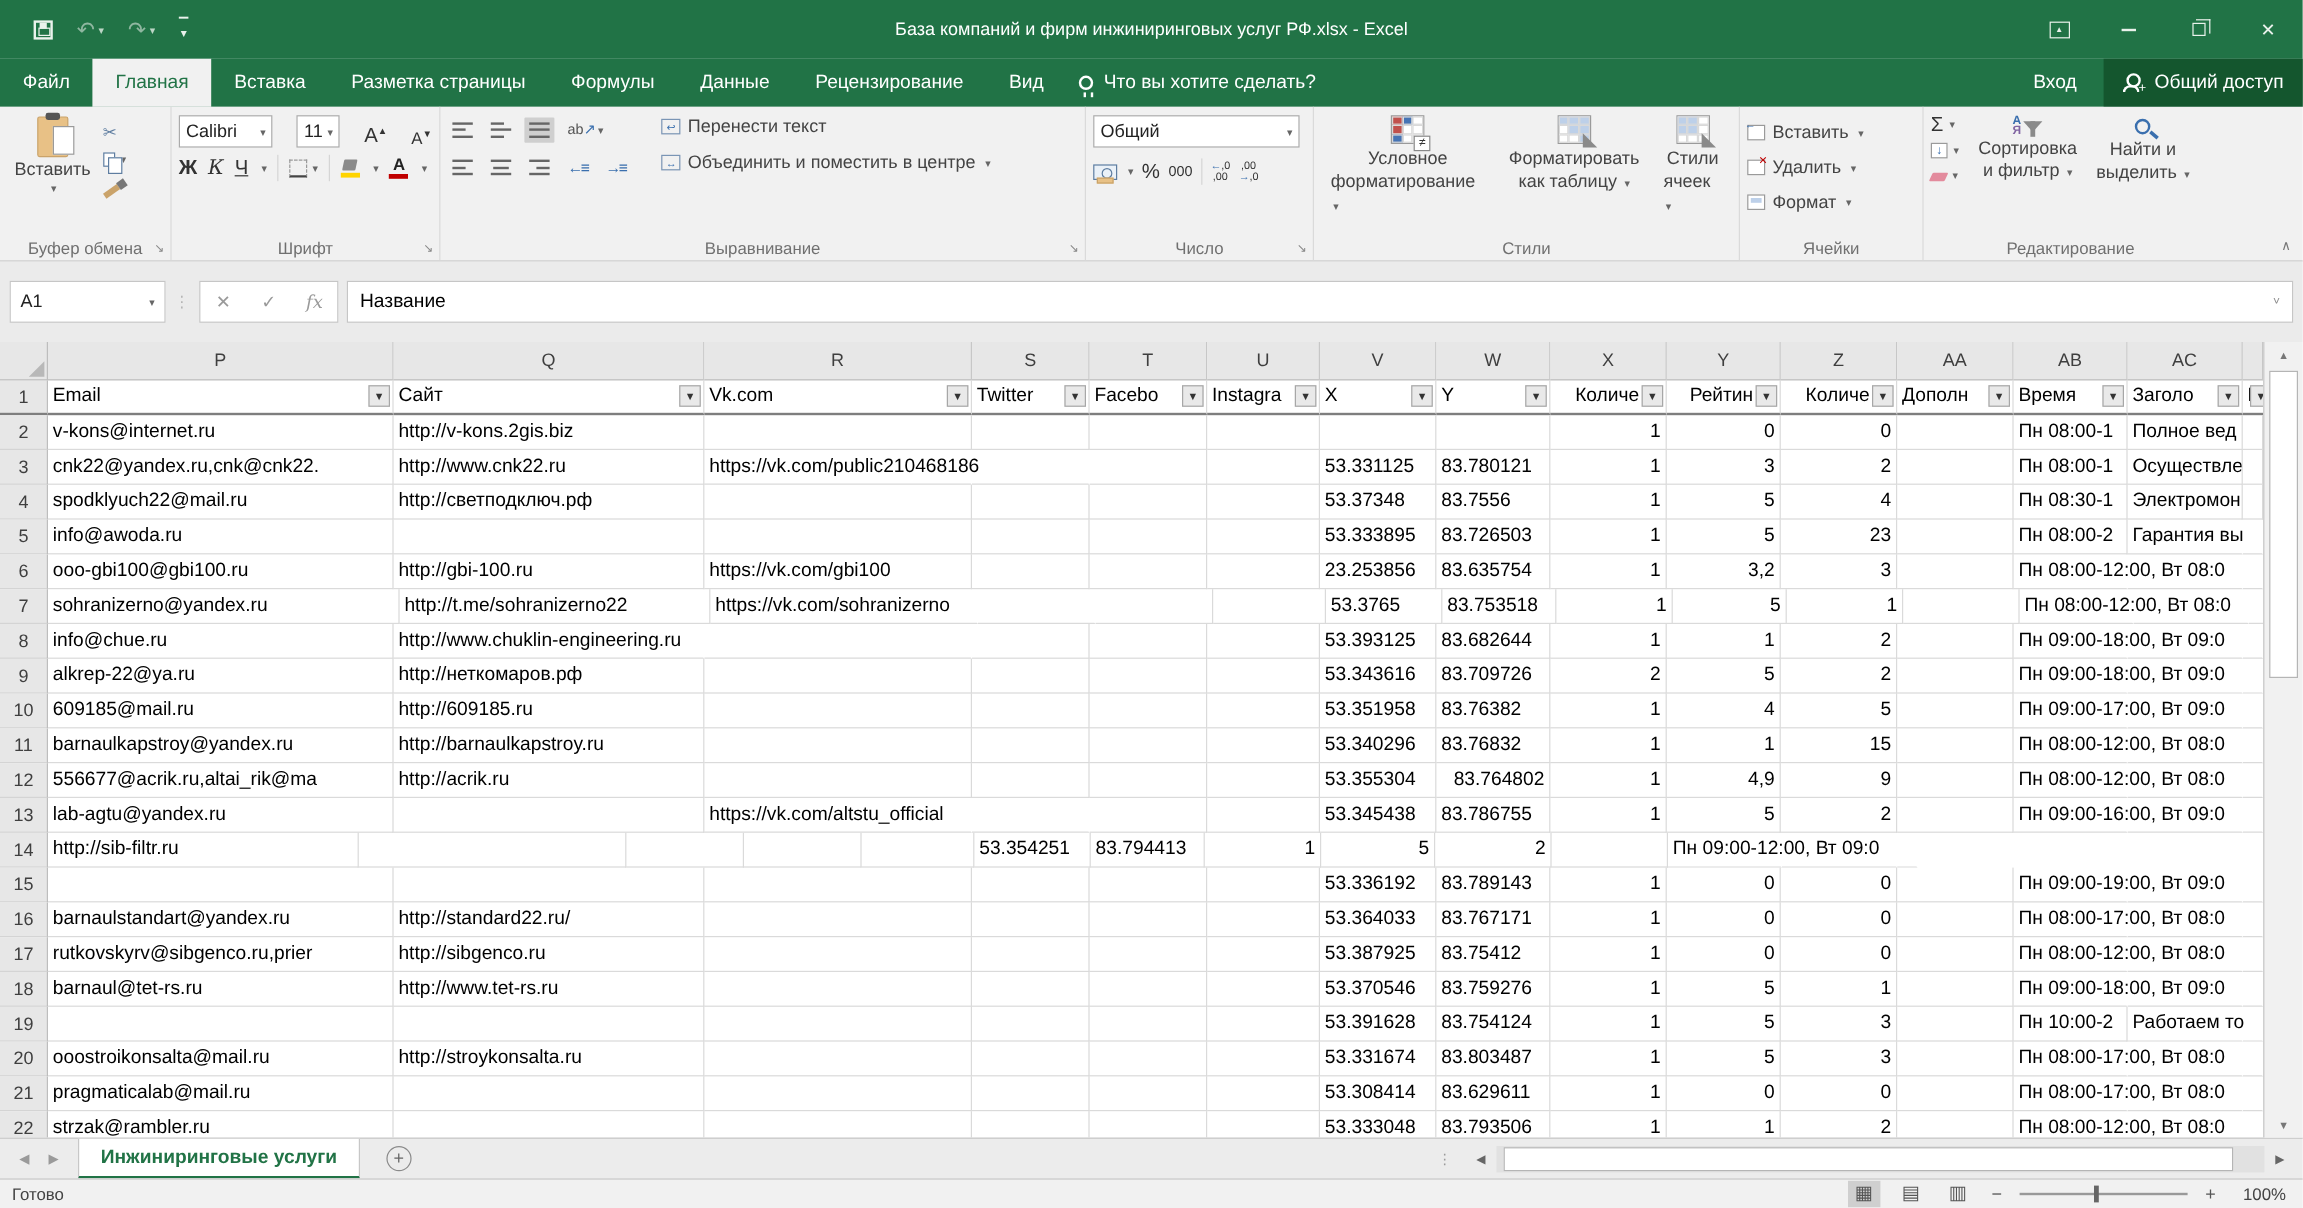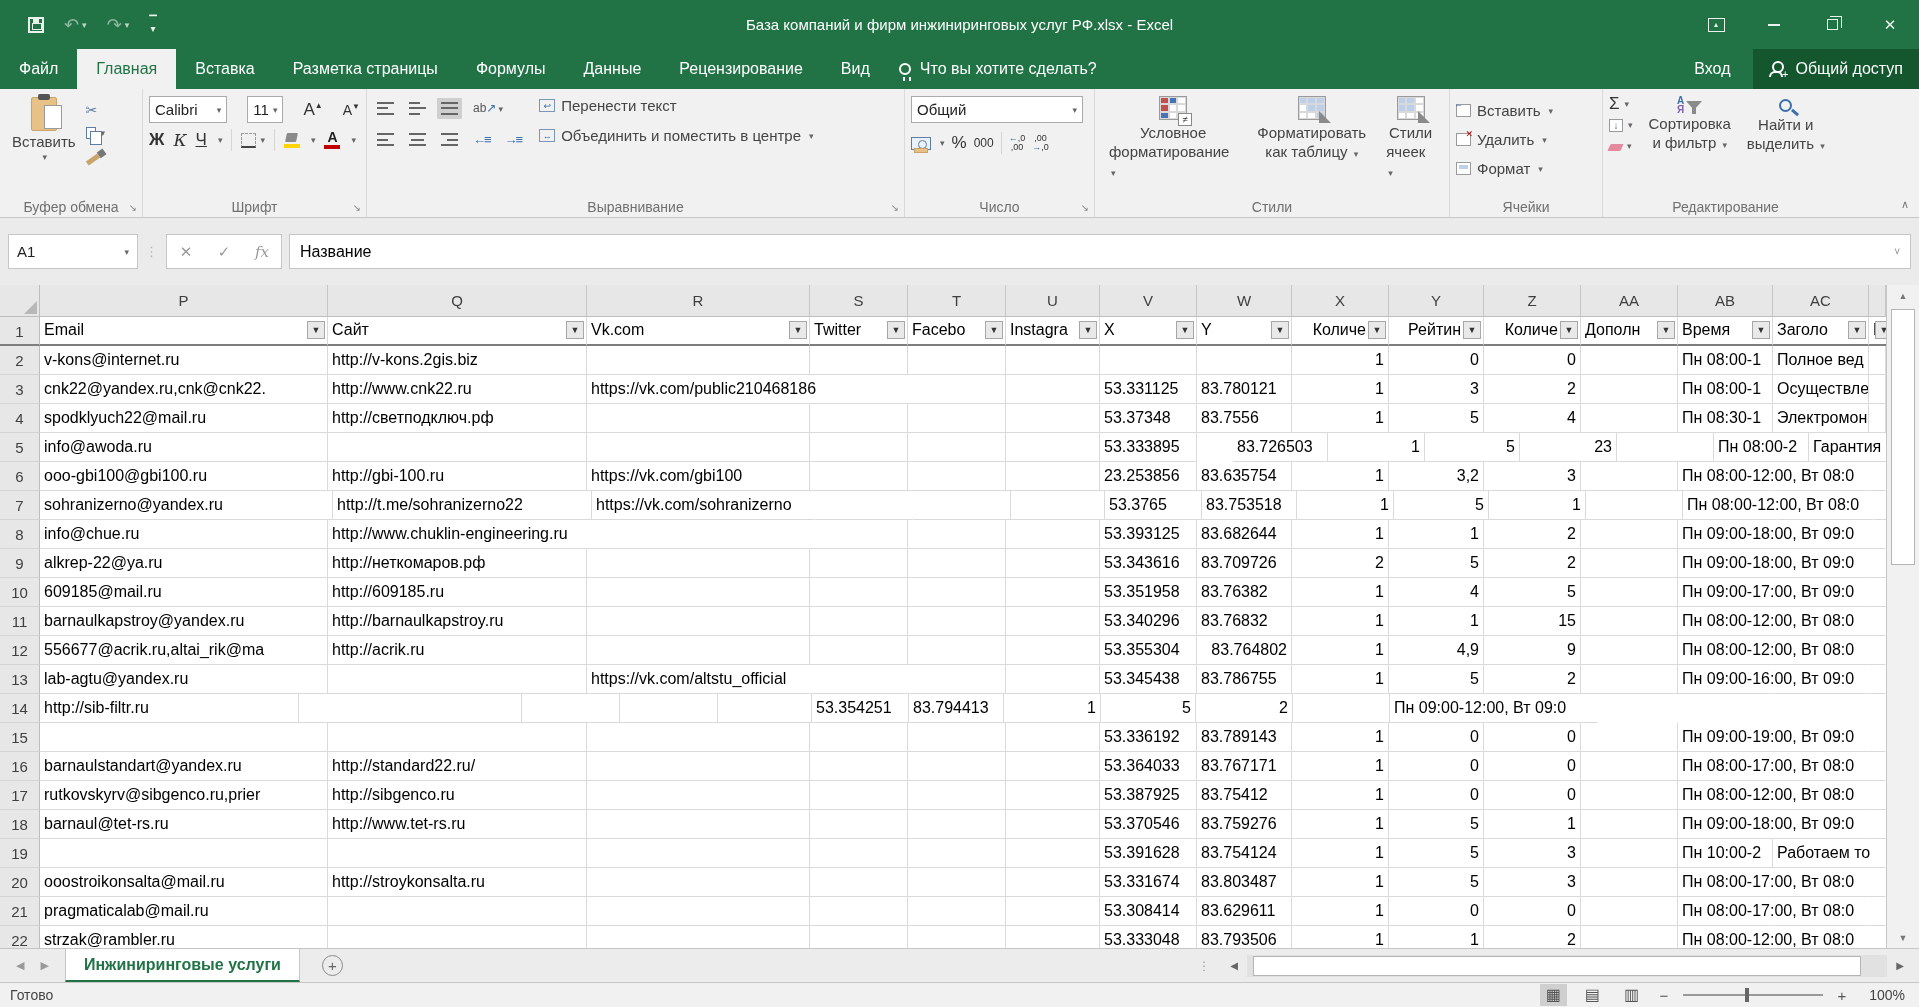--- a/index.html
+++ b/index.html
@@ -45,21 +45,21 @@
   .clip{width:26px;height:34px;background:#e8c186;border:1px solid #caa36a;border-radius:2px;position:relative}
   .clip:before{content:"";position:absolute;left:6px;top:-4px;width:12px;height:6px;background:#555;border-radius:2px}
   .clip:after{content:"";position:absolute;right:-6px;top:7px;width:16px;height:22px;background:#fff;border:1px solid #9a9a9a}
   .minis{display:flex;flex-direction:column;gap:7px;margin:8px 0 0 4px}
   .mini{display:flex;align-items:center;gap:3px;font-size:14px;color:#5e7da0;height:16px}
   .copyic{width:10px;height:12px;border:1px solid #5e7da0;background:#fff;position:relative}
   .copyic:before{content:"";position:absolute;left:3px;top:3px;width:10px;height:12px;border:1px solid #5e7da0;background:#fff}
   .brushic{width:14px;height:5px;background:#caa36a;transform:rotate(-35deg);position:relative;margin-top:6px}
   .brushic:before{content:"";position:absolute;right:-7px;top:-1px;width:7px;height:7px;background:#777}
   .combo{background:#fff;border:1px solid #ababab;height:27px;display:flex;align-items:center;padding:0 5px;font-size:15px;color:#222;gap:4px}
-  .fontrow{display:flex;align-items:center;gap:20px;margin-bottom:6px}
+  .fontrow{display:flex;align-items:flex-end;gap:20px;margin-bottom:6px}
   .btnrow{display:flex;align-items:center;gap:9px}
   .fbtn{font-size:17px;color:#333}
   .vr{width:1px;height:22px;background:#d5d5d5}
   .borderic{width:15px;height:15px;border:1px dashed #9a9a9a;border-bottom:2px solid #444}
   .fillic{display:flex;flex-direction:column;align-items:center}
   .bucket{width:11px;height:9px;background:#8a8a8a;transform:skewX(-12deg);border-radius:1px}
   .ybar{width:16px;height:4px;background:#ffd400;margin-top:2px}
   .fcic{display:flex;flex-direction:column;align-items:center;font-size:14px;font-weight:bold;color:#222;line-height:12px}
   .rbar{width:16px;height:4px;background:#c00000;margin-top:2px}
   .bars{width:17px;height:13px;display:flex;flex-direction:column;justify-content:space-between}
@@ -261,21 +261,21 @@
             <span class="rbar"></span>
           </span>
         <span class="dd">▾</span>
       </div>
     </div>
     <div class="glabel">Шрифт</div>
     <span class="launcher">↘</span>
   </div>
 
   <div class="group" style="width:538px">
-    <div class="gbody" style="gap:14px">
+    <div class="gbody" style="gap:26px">
       <div class="acol">
         <div class="arow">
           <span class="alignbtn">
               <span class="bars">
                 <i style="width:17px"></i>
                 <i style="width:11px"></i>
                 <i style="width:17px"></i>
               </span>
             </span>
           <span class="alignbtn">
@@ -585,21 +585,21 @@
       </div>
       <div class="grow">
         <div class="rownum">5</div>
         <div class="cell" style="width: 288px;">info@awoda.ru</div>
         <div class="cell" style="width: 259px;"></div>
         <div class="cell" style="width: 223px;"></div>
         <div class="cell" style="width: 98px;"></div>
         <div class="cell" style="width: 98px;"></div>
         <div class="cell" style="width: 94px;"></div>
         <div class="cell" style="width: 97px;">53.333895</div>
-        <div class="cell" style="width: 95px; margin-left: 36px;">83.726503</div>
+        <div class="cell" style="width: 95px;">83.726503</div>
         <div class="cell num" style="width: 97px;">1</div>
         <div class="cell num" style="width: 95px;">5</div>
         <div class="cell num" style="width: 97px;">23</div>
         <div class="cell" style="width: 97px;"></div>
         <div class="cell" style="width: 95px;">Пн 08:00-2</div>
         <div class="cell spill" style="width: 96px;">Гарантия вы</div>
         <div class="cell nobr" style="width: 17px;"></div>
       </div>
       <div class="grow">
         <div class="rownum">6</div>

